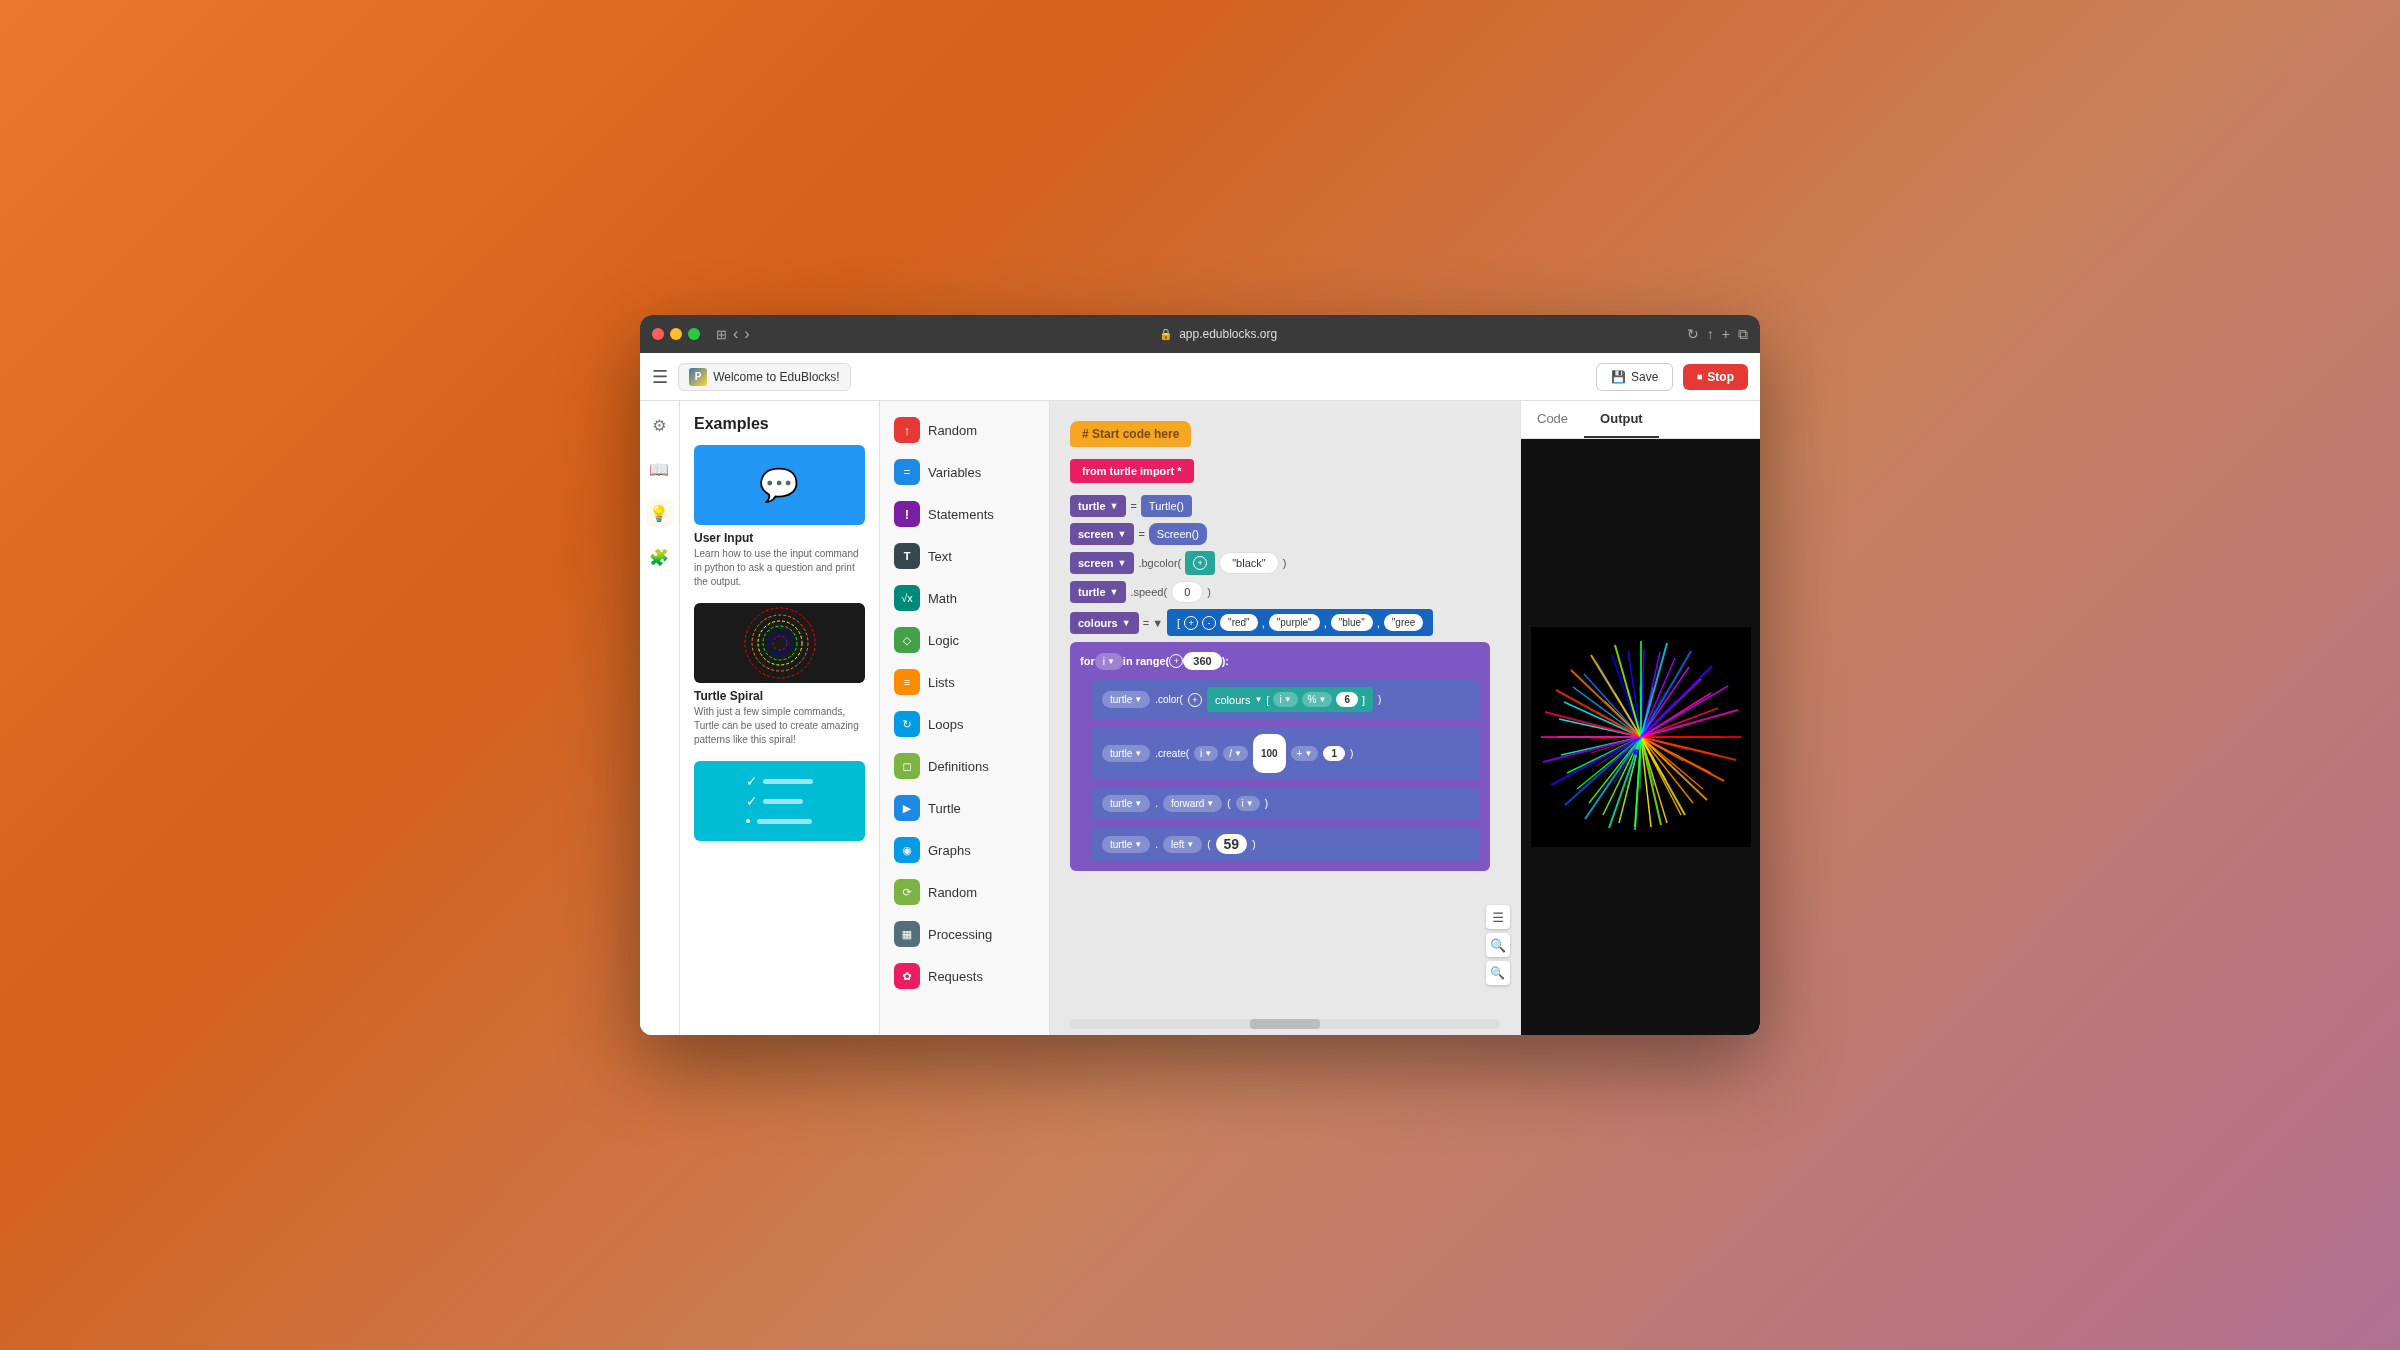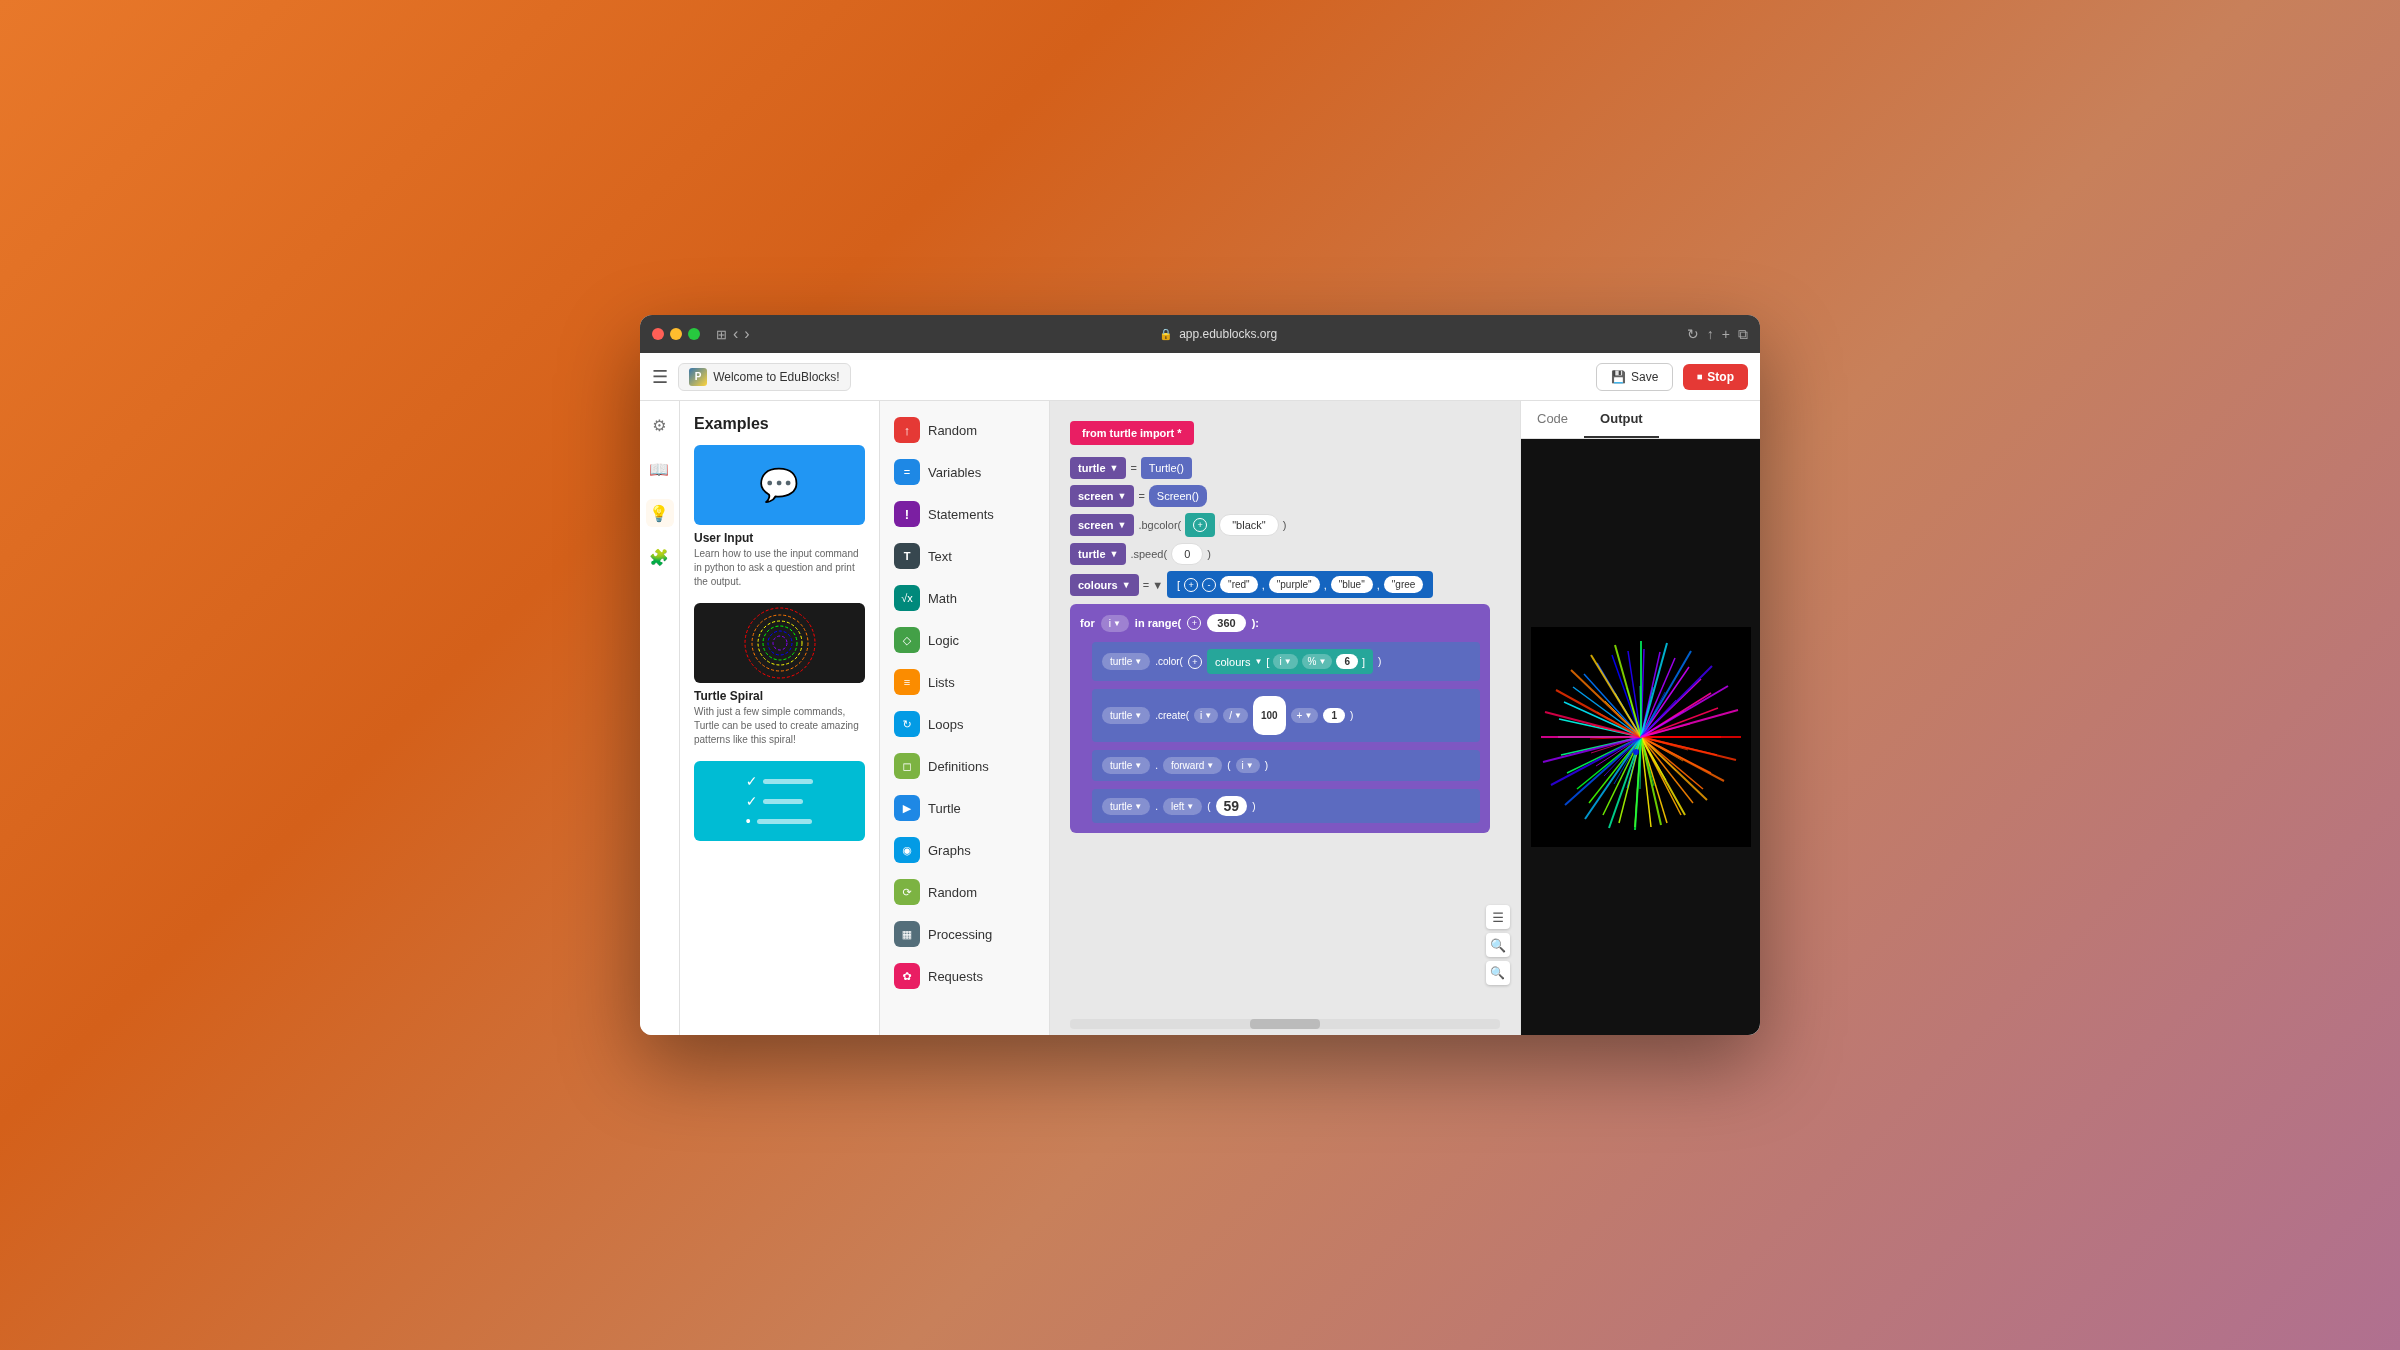--- a/index.html
+++ b/index.html
@@ -440,20 +440,25 @@
       </div>
       <div class="palette-item">
         <div class="palette-dot dot-pink" style="font-size:11px;">✿</div>
         <span>Requests</span>
       </div>
     </div>
 
     <div class="canvas-area">
       <div class="blocks-canvas">
 
+        <div style="margin-bottom:6px;">
+          <div class="block block-yellow" style="font-size:12px;font-weight:700;color:#7a4a00;">
+            <span># Start code here</span>
+          </div>
+        </div>
 
         <div style="margin-bottom:6px;">
           <div class="block block-pink">
             <span>from turtle import *</span>
           </div>
         </div>
 
         <div class="block-row">
           <div style="background:#6b4fa0;border-radius:4px;padding:5px 8px;font-size:11px;color:white;font-weight:600;display:flex;align-items:center;gap:4px;">
             <span>turtle</span>
@@ -509,21 +514,21 @@
             <span>,</span>
             <div style="background:white;border-radius:10px;padding:3px 8px;font-size:10px;color:#333;">"purple"</div>
             <span>,</span>
             <div style="background:white;border-radius:10px;padding:3px 8px;font-size:10px;color:#333;">"blue"</div>
             <span>,</span>
             <div style="background:white;border-radius:10px;padding:3px 8px;font-size:10px;color:#333;">"gree</div>
           </div>
         </div>
 
         <div style="background:#7e57c2;border-radius:6px;padding:10px;margin-bottom:6px;width:420px;">
-          <div style="display:flex;align-items:center;gap:6px;margin-bottom:10px;">
+          <div style="display:flex;align-items:center;gap:0;margin-bottom:10px;">
             <span style="font-size:11px;color:white;font-weight:700;">for</span>
             <div style="background:rgba(255,255,255,0.25);border-radius:10px;padding:3px 8px;font-size:10px;color:white;display:flex;align-items:center;gap:2px;">
               i<span style="font-size:8px;">▼</span>
             </div>
             <span style="font-size:11px;color:white;font-weight:600;">in range(</span>
             <span style="width:14px;height:14px;border-radius:50%;border:1.5px solid white;display:inline-flex;align-items:center;justify-content:center;font-size:9px;color:white;">+</span>
             <div style="background:white;border-radius:12px;padding:3px 10px;font-size:11px;color:#333;font-weight:600;">360</div>
             <span style="font-size:11px;color:white;font-weight:600;">):</span>
           </div>
 

